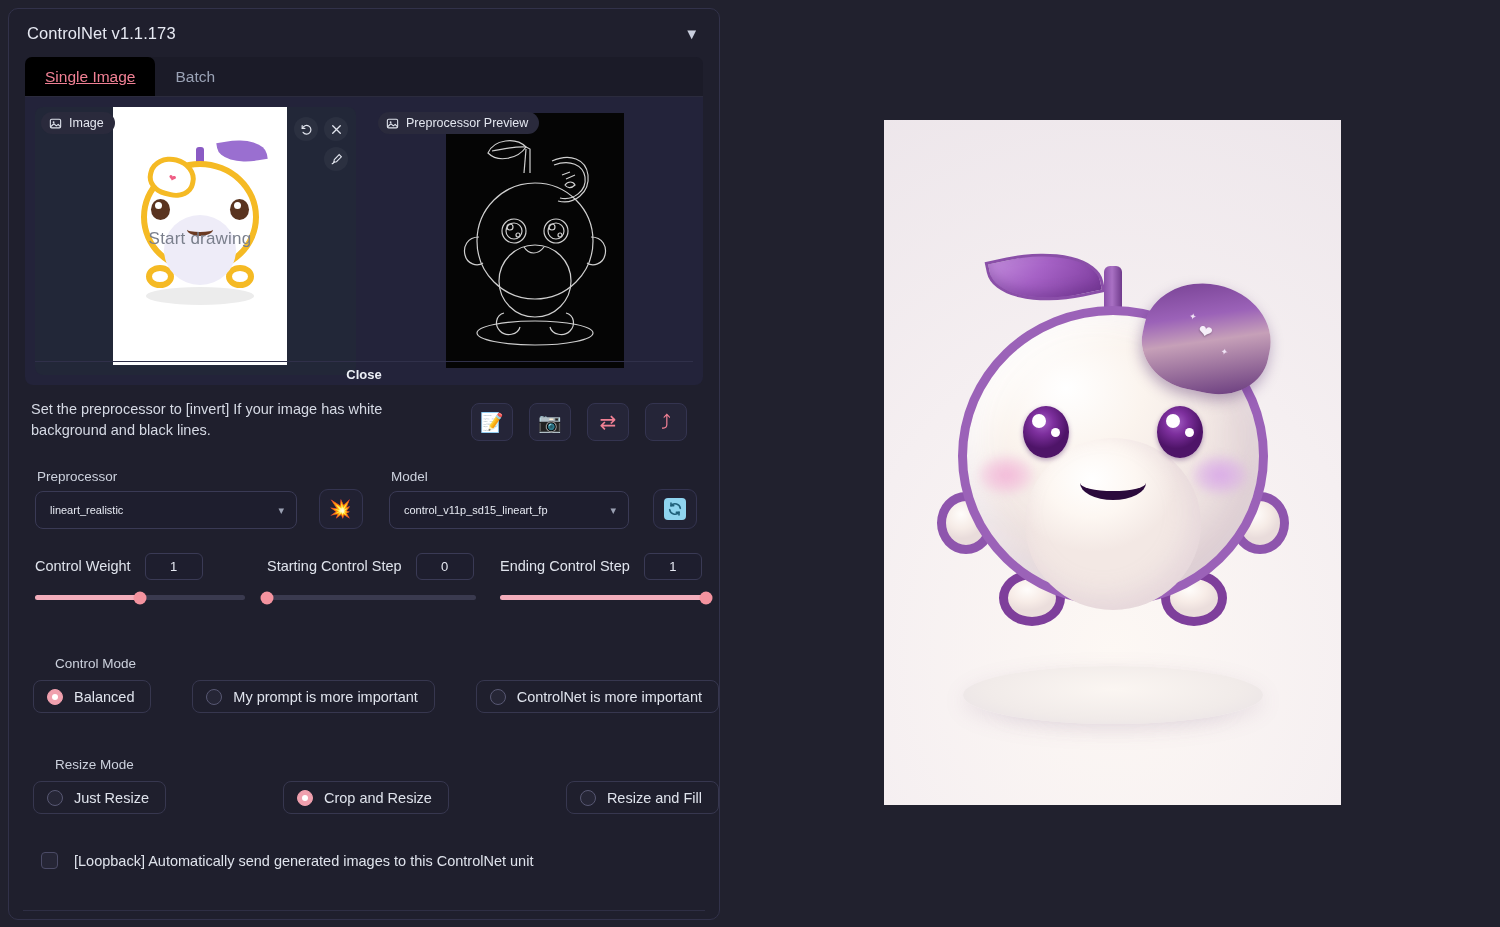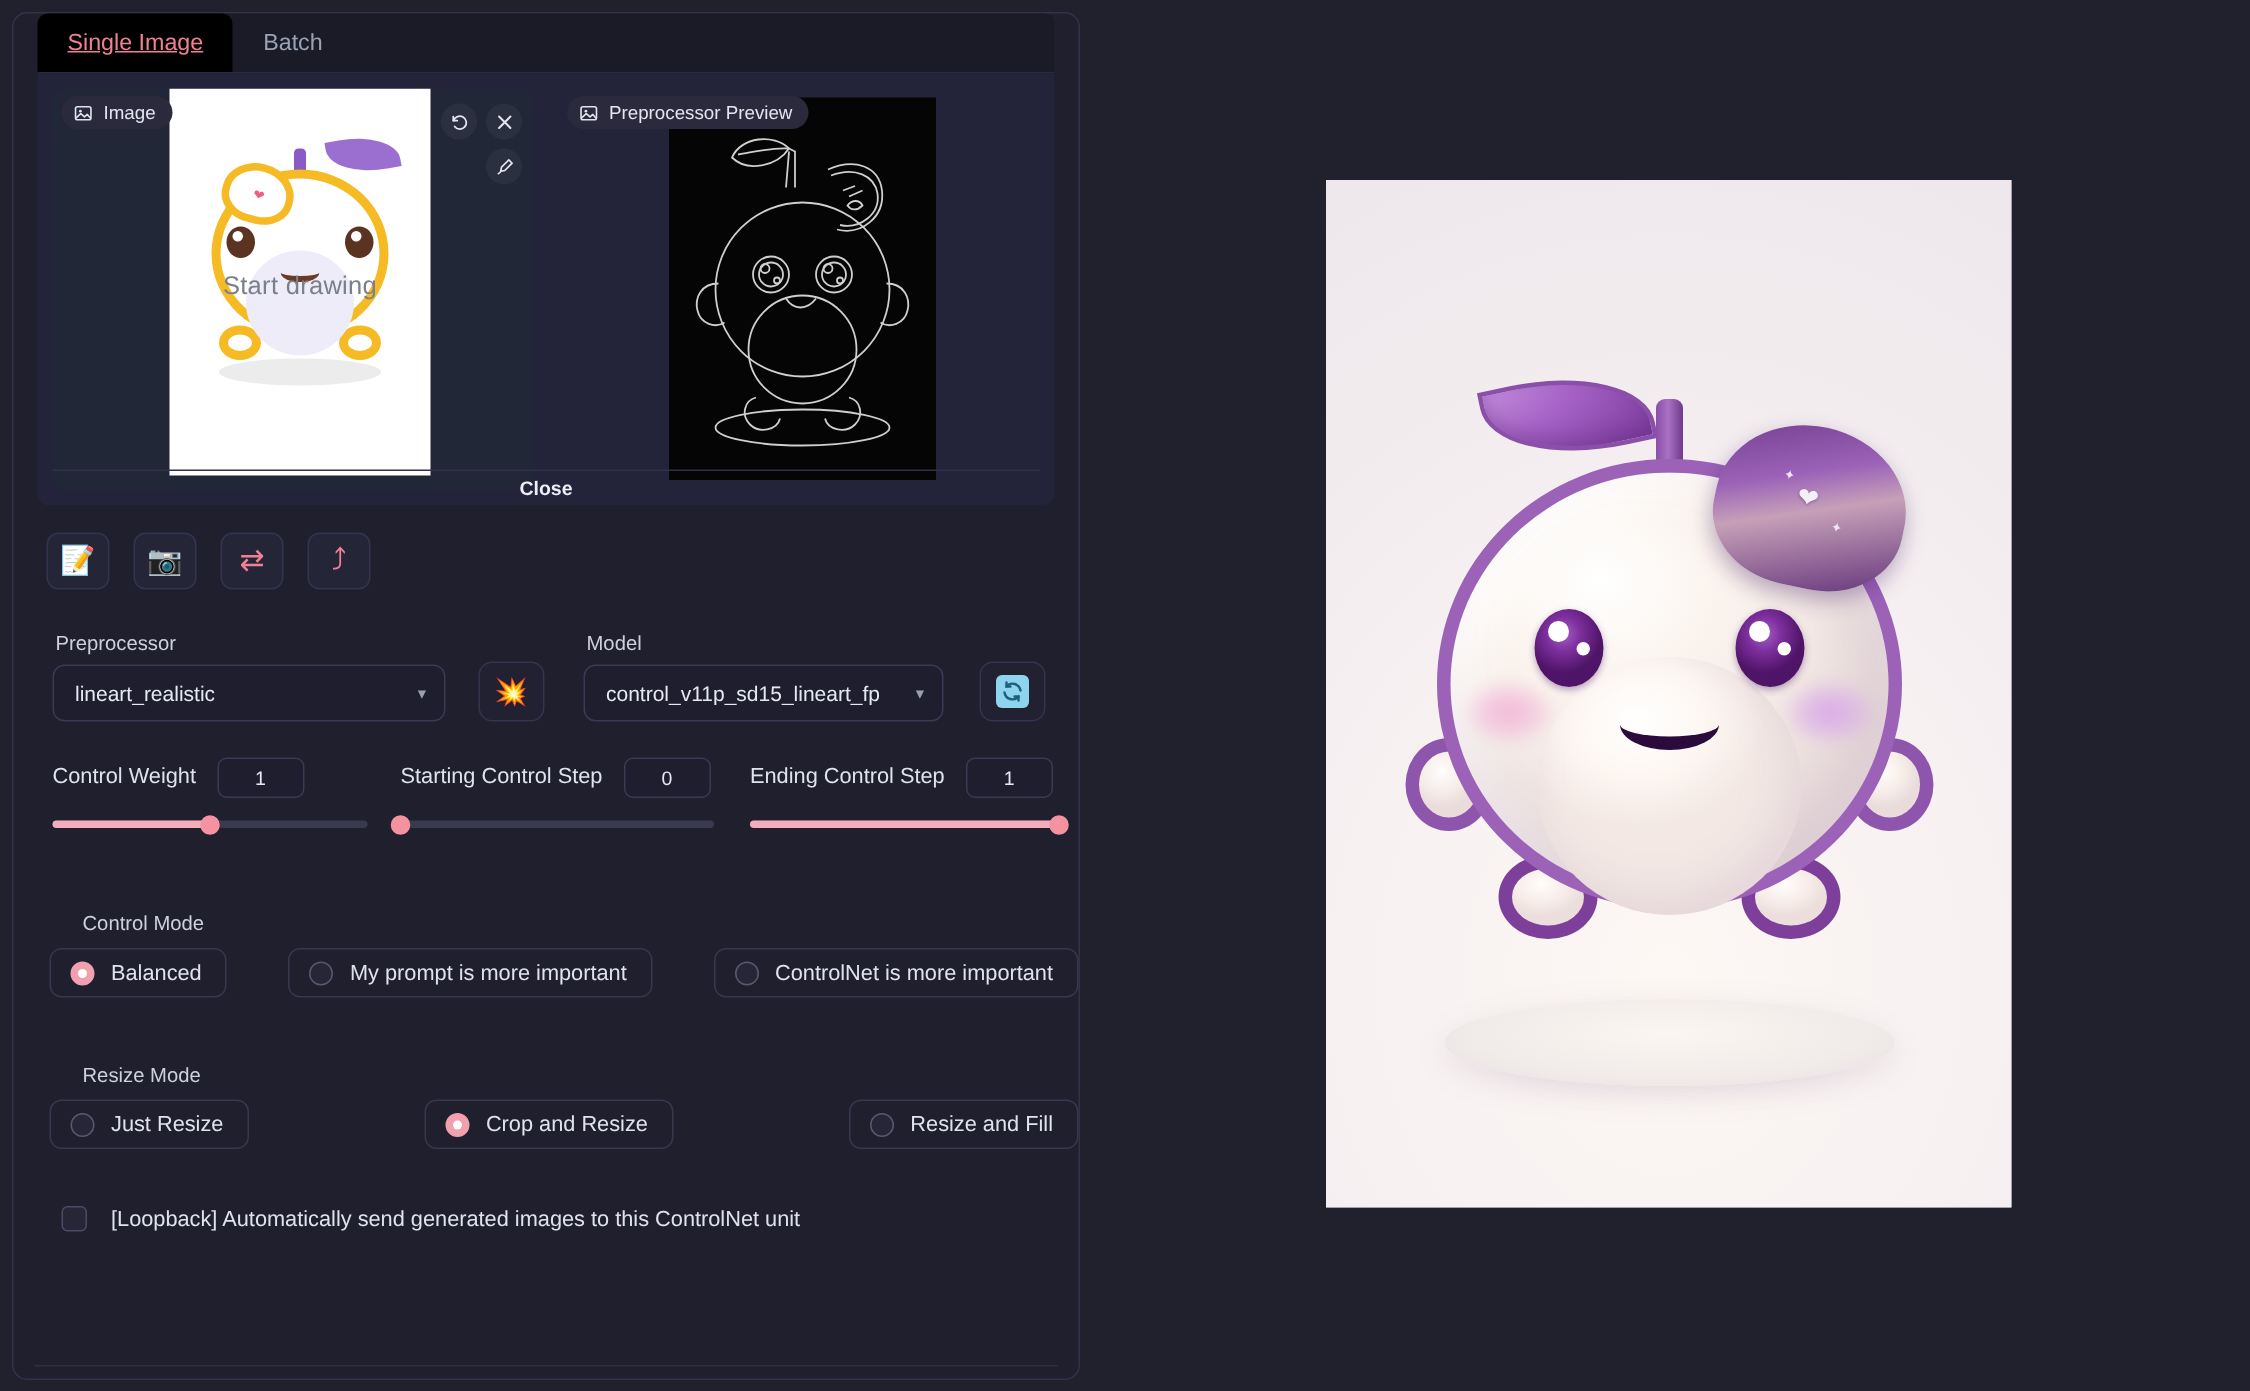--- a/index.html
+++ b/index.html
@@ -161,21 +161,21 @@
   .field { position: relative; }
   .field-label {
     font-size: 13.5px; color: #ccd1dd; margin-bottom: 7px; padding-left: 2px;
   }
   .select {
     height: 38px; border-radius: 8px; background: #1e1e2e;
     border: 1px solid #3a3a55; display: flex; align-items: center;
     padding: 0 12px 0 14px; cursor: pointer; justify-content: space-between;
   }
   .select-val {
-    font-size: 14px; color: #e6e9f2; white-space: nowrap;
+    font-size: 11px; color: #e6e9f2; white-space: nowrap;
     overflow: hidden; text-overflow: clip;
   }
   .select .chev { color: #9aa0b2; font-size: 11px; margin-left: 10px; }
   .sel-pre { width: 262px; }
   .sel-mod { width: 240px; }
   .square-btn {
     width: 44px; height: 40px; border-radius: 9px;
     background: #212132; border: 1px solid #343450;
     display: flex; align-items: center; justify-content: center;
     cursor: pointer; font-size: 18px;
@@ -420,20 +420,24 @@
   .tc-shadow {
     position: absolute; left: 50%; top: 138px; transform: translateX(-50%);
     width: 108px; height: 18px; border-radius: 50%; background: #ececec;
   }
 </style>
 </head>
 <body>
 
 <div class="cn-panel">
 
+  <div class="cn-header">
+    <div class="cn-title">ControlNet v1.1.173</div>
+    <div class="chevron-toggle">▼</div>
+  </div>
 
   <div class="tabbar">
     <div class="tab active">Single Image</div>
     <div class="tab">Batch</div>
   </div>
 
   <div class="tabbody">
     <div class="img-row">
 
       <div class="img-box left">
@@ -533,20 +537,21 @@
         </div>
       </div>
     </div>
 
     <div class="close-row">
       <span class="close-btn">Close</span>
     </div>
   </div>
 
   <div class="hint-row">
+    <div class="hint-text">Set the preprocessor to [invert] If your image has white background and black lines.</div>
     <div class="act-btns">
       <div class="act-btn">
         <span>📝</span>
       </div>
       <div class="act-btn">
         <span>📷</span>
       </div>
       <div class="act-btn">
         <span class="pinkico">⇄</span>
       </div>

